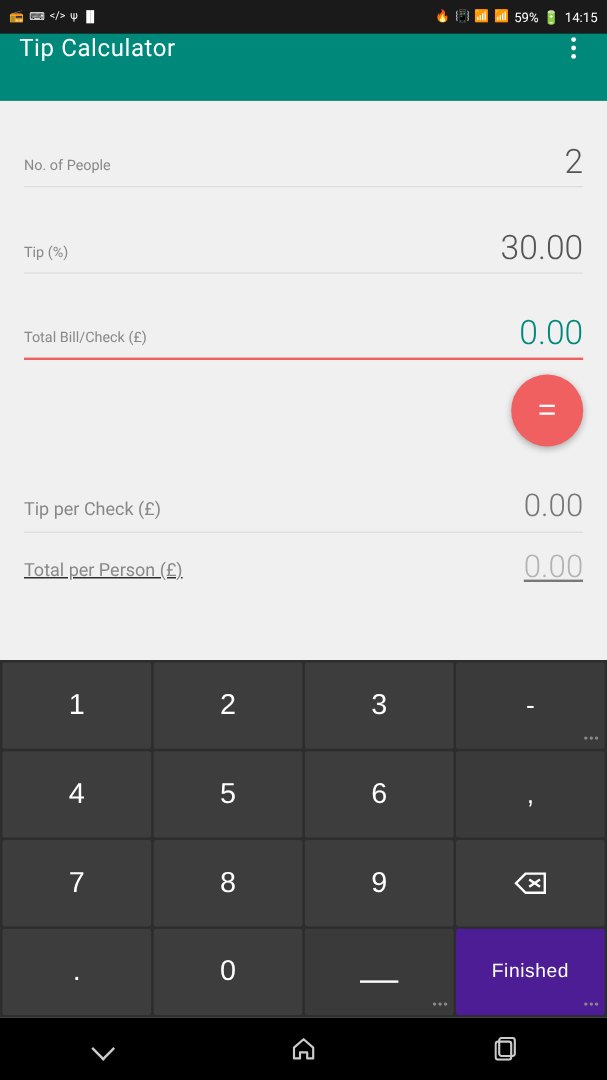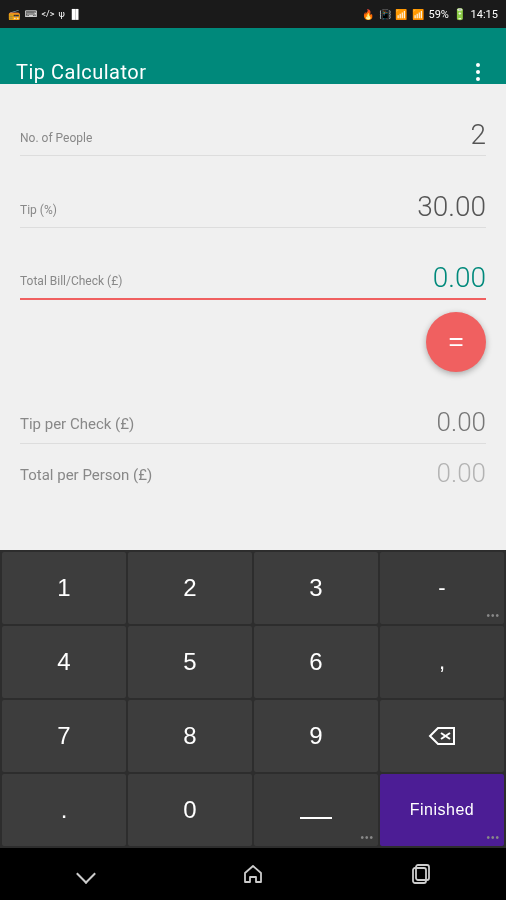--- a/index.html
+++ b/index.html
@@ -38,21 +38,21 @@
       gap: 4px;
       color: #fff;
       font-size: 11px;
     }
 
     
     .app-bar {
       background: #00897B;
       height: 56px;
       display: flex;
-      align-items: flex-end;
+      align-items: flex-start;
       justify-content: space-between;
       padding: 0 16px;
       flex-shrink: 0;
     }
     .app-title {
       color: #fff;
       font-size: 20px;
       font-weight: 400;
       letter-spacing: 0.5px;
     }
@@ -183,20 +183,21 @@
       min-width: 120px;
     }
 
     .total-row-partial {
       display: flex;
       align-items: flex-end;
       justify-content: space-between;
       padding: 10px 0 6px 0;
       min-height: 50px;
       overflow: hidden;
+      text-decoration: underline;
     }
 
     .partial-label {
       color: #888;
       font-size: 15px;
       font-weight: 400;
       flex: 1;
       padding-bottom: 4px;
       white-space: nowrap;
       overflow: hidden;

